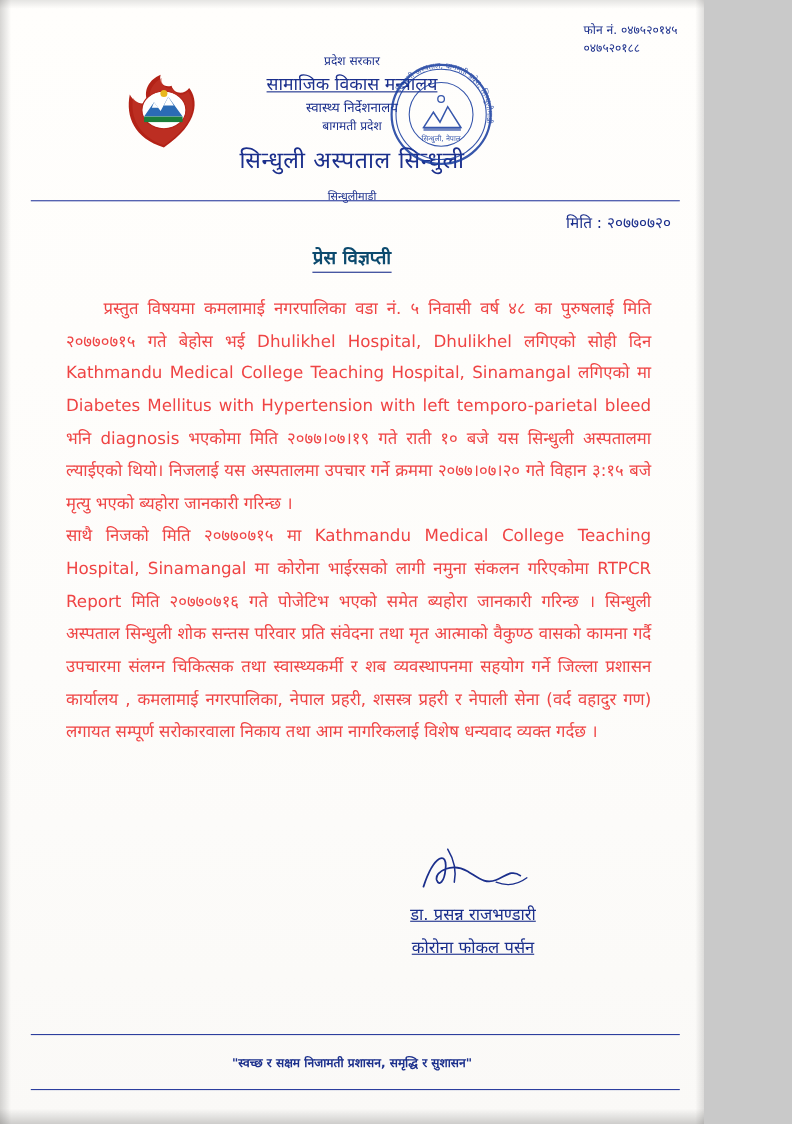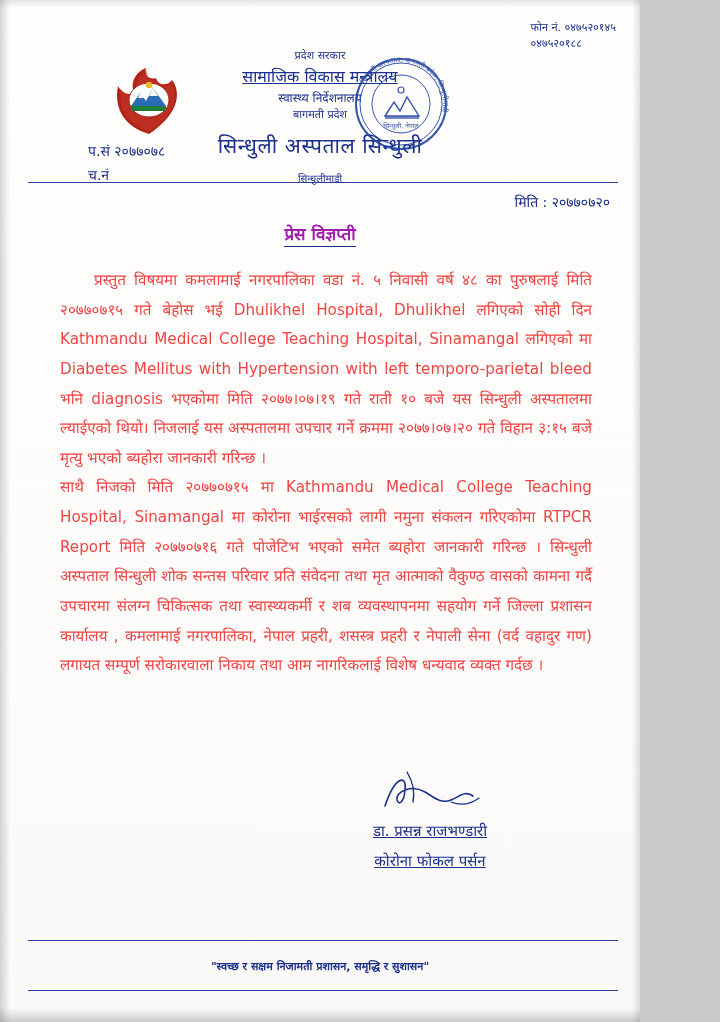--- a/index.html
+++ b/index.html
@@ -102,21 +102,21 @@
     right: 30px;
     top: 192px;
     color: #1b2f8c;
     font-size: 14px;
   }
   .doc-title {
     position: absolute;
     left: 0; right: 0;
     top: 222px;
     text-align: center;
-    color: #a21caf;
+    color: #0c4a6e;
     font-size: 17px;
     font-weight: bold;
   }
   .doc-title .u {
     border-bottom: 1px solid #1b2f8c;
     padding-bottom: 2px;
   }
   .body-text {
     position: absolute;
     left: 60px;
@@ -234,24 +234,20 @@
         <rect x="38" y="112" width="34" height="3" fill="#1b3fa0" opacity=".7"></rect>
         <circle cx="54" cy="86" r="3" fill="none" stroke="#1b3fa0" stroke-width="1.2"></circle>
         <text font-size="7" fill="#1b3fa0" font-family="DejaVu Sans, sans-serif">
           <textPath href="#sealTextPath" startOffset="8%">सिन्धुली अस्पताल, बागमती प्रदेश, सिन्धुलीमाडी</textPath>
         </text>
         <text x="54" y="124" font-size="6.5" fill="#1b3fa0" text-anchor="middle" font-family="DejaVu Sans, sans-serif">सिन्धुली, नेपाल</text>
       </g>
     </svg>
   </div>
 
-  <div class="ref-block">
-    <div>प.सं २०७७०७८</div>
-    <div>च.नं</div>
-  </div>
 
   <div class="rule top"></div>
 
   <div class="date-line">मिति : २०७७०७२०</div>
 
   <div class="doc-title">
     <span class="u">प्रेस विज्ञप्ती</span>
   </div>
 
   <div class="body-text">

